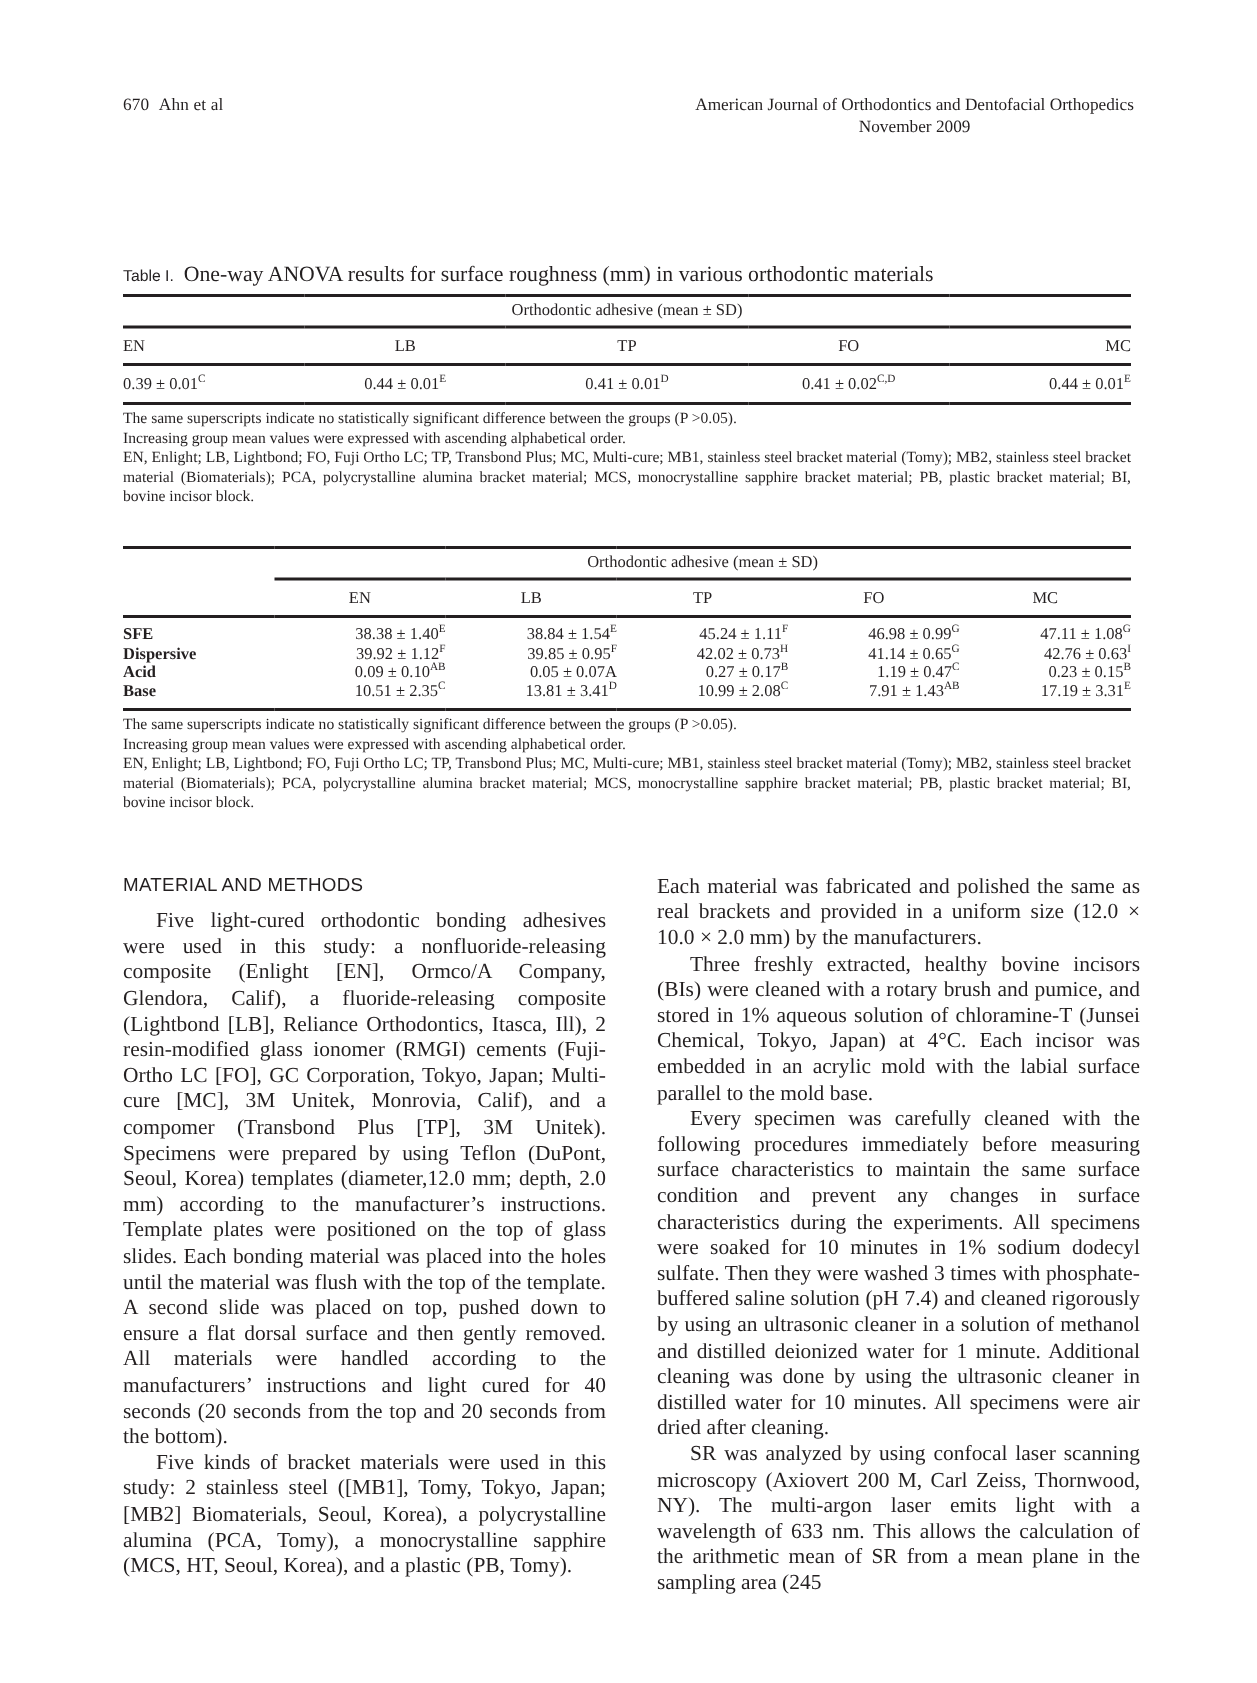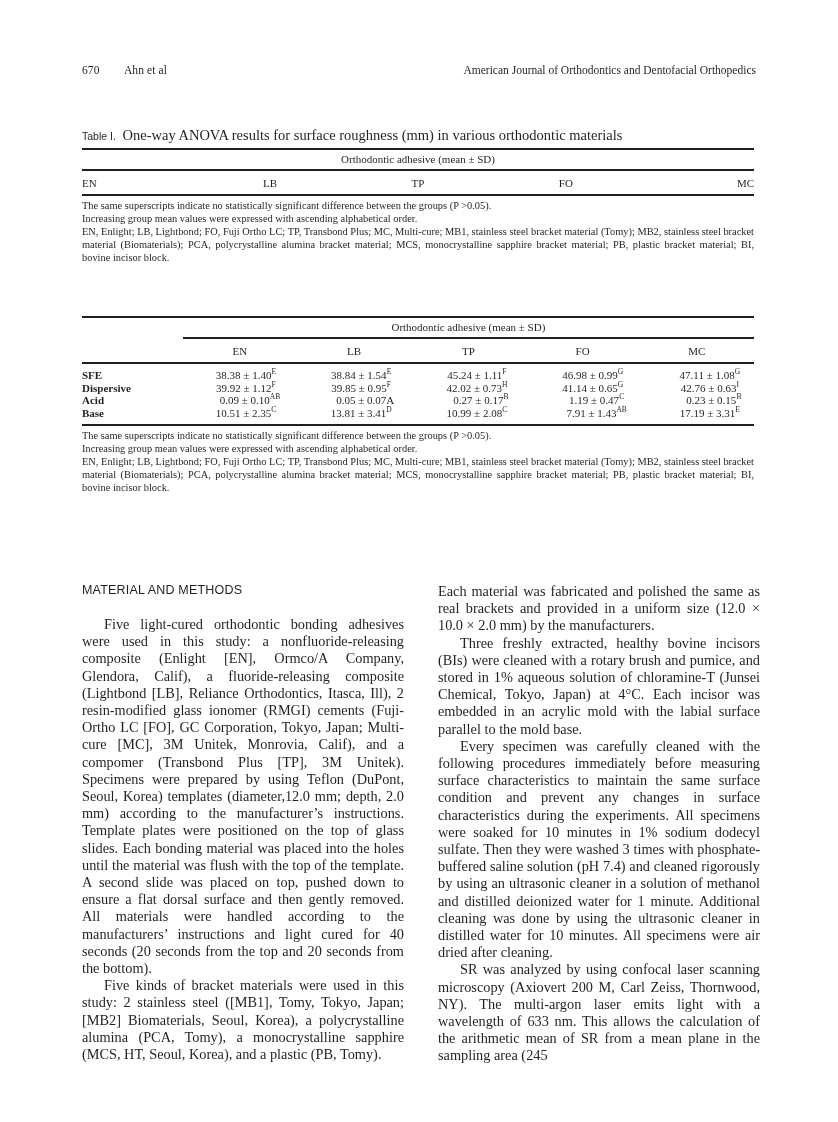--- a/index.html
+++ b/index.html
@@ -2,24 +2,24 @@
 <html><head>
 <meta charset="utf-8">
 <style>
   html, body { margin:0; padding:0; background:#ffffff; }
   body { width:838px; height:1122px; position:relative; overflow:hidden;
          font-family:"Liberation Serif", "DejaVu Serif", serif; color:#231f20; }
 
   .running-head { position:absolute; top:63px; left:82px; right:82px; height:34px;
                   font-size:11.5px; line-height:15px; }
   .rh-left { position:absolute; left:0; top:0; letter-spacing:0.1px; }
-  .rh-left .pg { margin-right:22px; }
+  .rh-left .pg { margin-right:4px; }
   .rh-right { position:absolute; right:0; top:0; text-align:center; }
 
-  .tbl-block { position:absolute; left:82px; width:672px; }
+  .tbl-block { position:absolute; left:82px; width:672px;margin-top:48px; }
   .tbl-caption { font-size:14.5px; line-height:17px; }
   .tbl-caption .tlabel { font-family:"Liberation Sans","DejaVu Sans",sans-serif; font-size:10.5px; margin-right:3px; }
   .tbl-caption sup { font-size:9px; }
 
   table { border-collapse:collapse; width:100%; font-size:11px; }
   .rule-thick { border-top:2.5px solid #231f20; }
   .rule-mid { border-top:2.5px solid #231f20; }
 
   
   #t1 { top:127px; }
@@ -38,62 +38,70 @@
   .notes { font-size:10.4px; line-height:13px; margin-top:3px; }
   .notes div { text-align:justify; }
 
   
   #t2 { top:313px; }
   #t2 table { margin-top:3px; }
   #t2 .span-head td.span { text-align:center; padding:3px 0 4px; }
   #t2 .col-head td { text-align:center; padding:6px 0 5px; }
   #t2 .dr td { padding:0; line-height:12.5px; font-size:11px; }
   #t2 .dr td.rl { text-align:left; font-weight:bold; width:15%; }
-  #t2 .dr td.v { text-align:center; }
+  #t2 .dr td.v { text-align:right; }
   #t2 .first td { padding-top:5px; }
   #t2 .last td { padding-bottom:5px; }
   .underrule { border-top:2.5px solid #231f20; }
 
   
   .col { position:absolute; top:583px; width:322px; font-size:14.3px; line-height:17.2px; text-align:justify; }
   .col.left { left:82px; }
   .col.right { left:438px; }
-  .section-head { font-family:"Liberation Sans","DejaVu Sans",sans-serif; font-size:12.5px; letter-spacing:0.2px; margin-bottom:18px; line-height:15px; }
+  .section-head { font-family:"Liberation Sans","DejaVu Sans",sans-serif; font-size:12.5px; letter-spacing:0.2px; margin-bottom:8px; line-height:15px; }
   .para { text-indent:22px; margin:0; }
   .para.noindent { text-indent:0; }
 </style>
 </head>
 <body>
 
 <div class="running-head">
   <div class="rh-left">
     <span class="pg">670</span>
     <span>Ahn et al</span>
   </div>
   <div class="rh-right">
     <div>American Journal of Orthodontics and Dentofacial Orthopedics</div>
+    <div>November 2009</div>
   </div>
 </div>
 
 <div class="tbl-block" id="t1">
   <div class="tbl-caption">
     <span class="tlabel">Table I.</span>
     <span>One-way ANOVA results for surface roughness (mm) in various orthodontic materials</span>
   </div>
   <table>
     <tbody>
         <tr class="span-head rule-thick">
       <td colspan="5">Orthodontic adhesive (mean ± SD)</td>
     </tr>
     <tr class="col-head rule-mid">
       <td class="c1">EN</td>
       <td class="c2">LB</td>
       <td class="c3">TP</td>
       <td class="c4">FO</td>
       <td class="c5">MC</td>
+    </tr>
+    <tr class="val-row rule-mid">
+      <td class="c1"><span>0.39 ± 0.01</span><sup>C</sup></td>
+      <td class="c2"><span>0.44 ± 0.01</span><sup>E</sup></td>
+      <td class="c3"><span>0.41 ± 0.01</span><sup>D</sup></td>
+      <td class="c4"><span>0.41 ± 0.02</span><sup>C,D</sup></td>
+      <td class="c5"><span>0.44 ± 0.01</span><sup>E</sup></td>
     </tr>
     <tr class="rule-thick">
           <td colspan="5" style="padding:0;height:0"></td>
         </tr>
   </tbody>
     </table>
   <div class="notes">
     <div>The same superscripts indicate no statistically significant difference between the groups (P &gt;0.05).</div>
     <div>Increasing group mean values were expressed with ascending alphabetical order.</div>
     <div>EN, Enlight; LB, Lightbond; FO, Fuji Ortho LC; TP, Transbond Plus; MC, Multi-cure; MB1, stainless steel bracket material (Tomy); MB2, stainless steel bracket material (Biomaterials); PCA, polycrystalline alumina bracket material; MCS, monocrystalline sapphire bracket material; PB, plastic bracket material; BI, bovine incisor block.</div>

